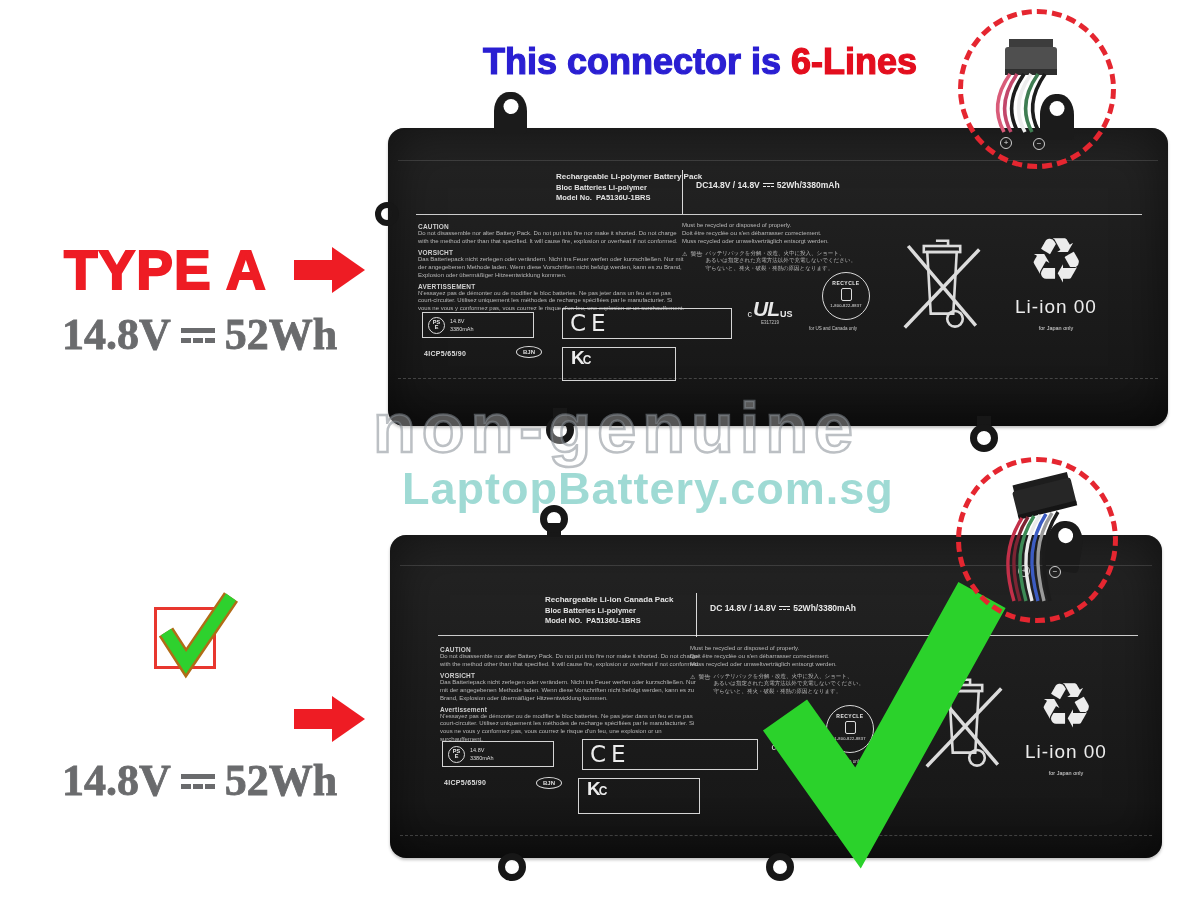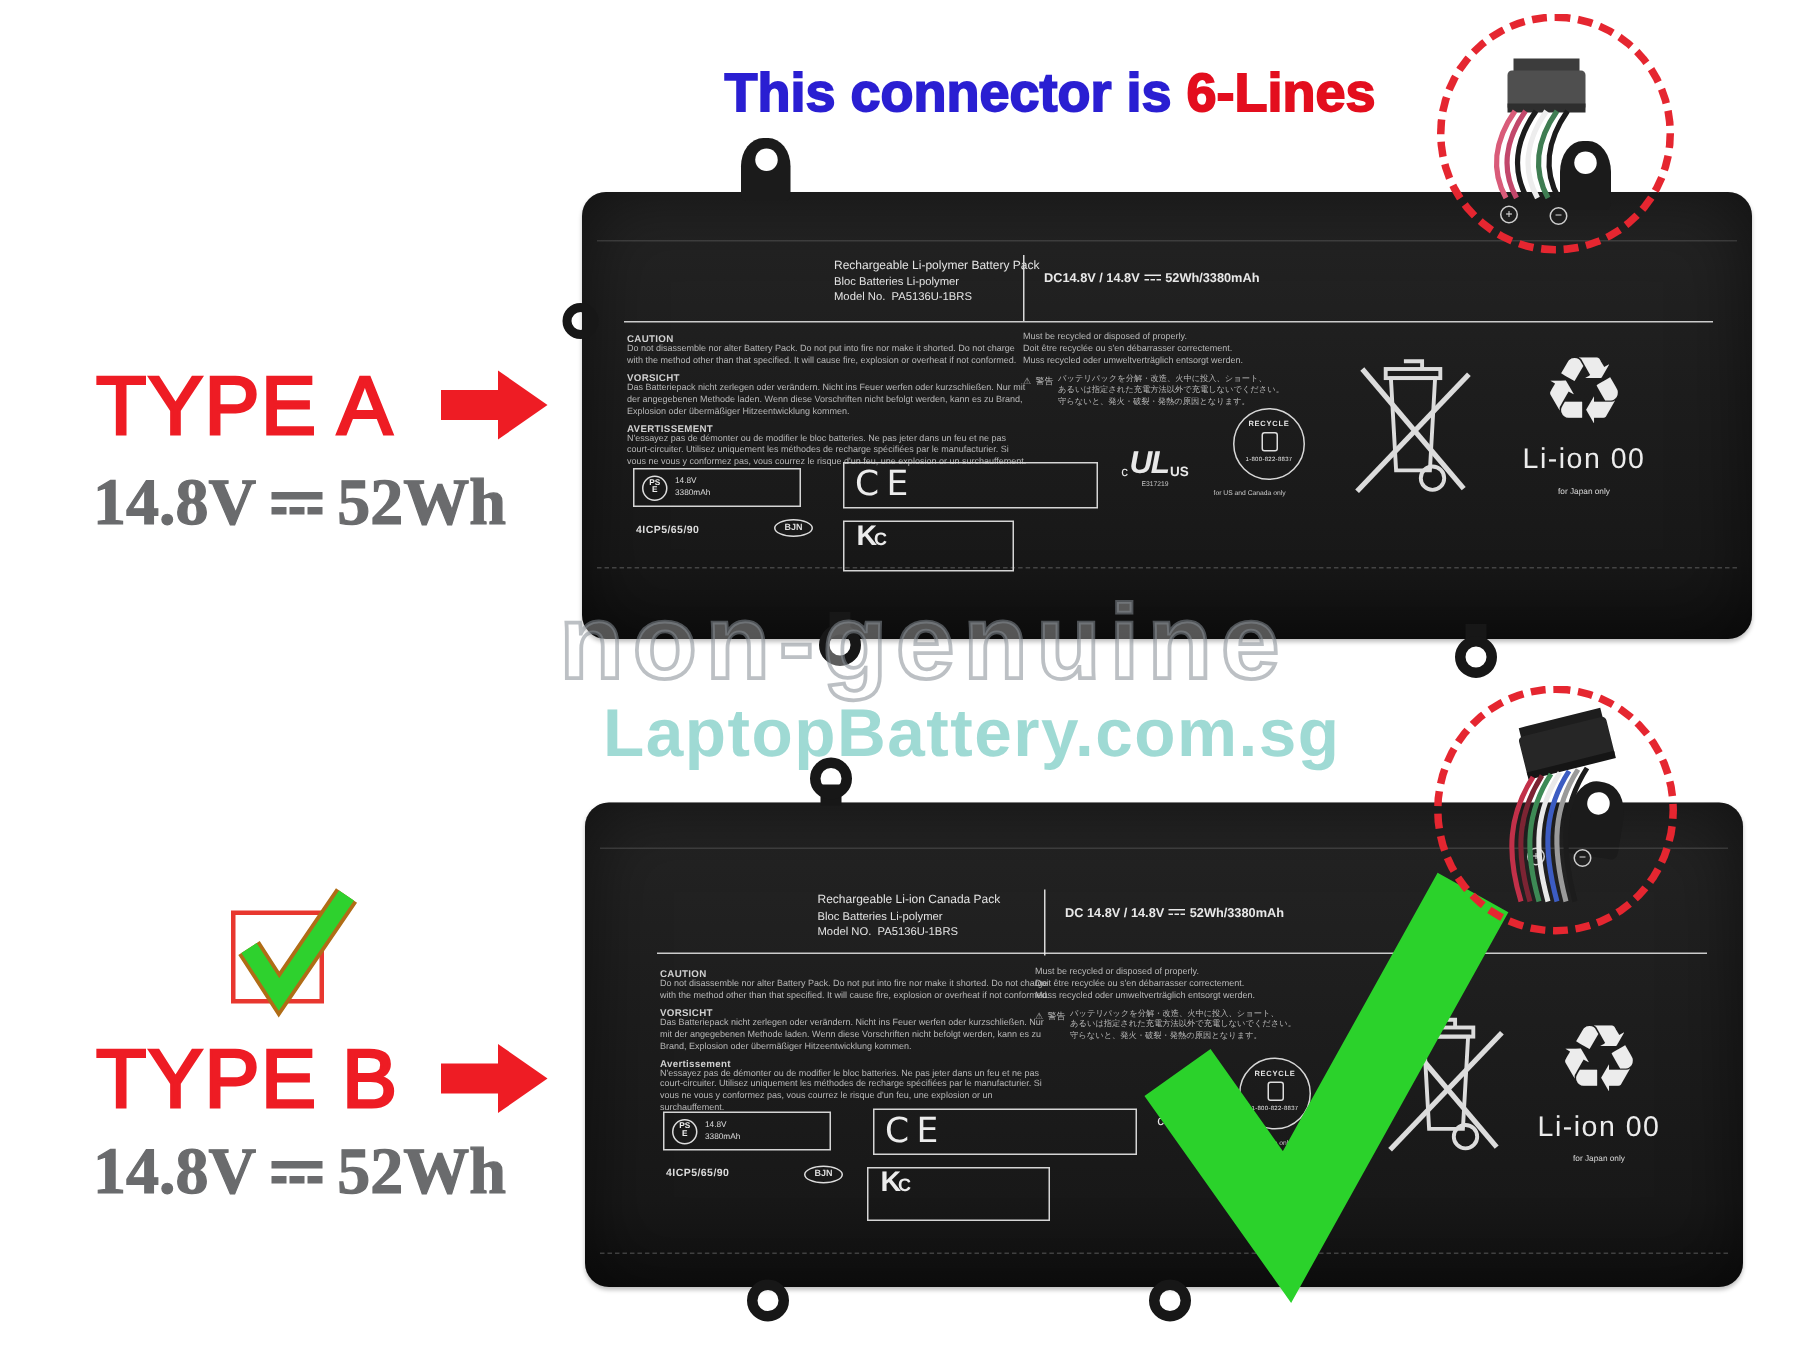--- a/index.html
+++ b/index.html
@@ -5,21 +5,21 @@
   html,body{margin:0;padding:0;background:#fff;}
   .stage{position:relative;width:1200px;height:900px;background:#ffffff;overflow:hidden;
          font-family:"Liberation Sans",sans-serif;}
 
   
   .headline{position:absolute;font-size:36px;font-weight:700;white-space:nowrap;z-index:6;
             letter-spacing:0px;-webkit-text-stroke:1.2px currentColor;text-align:center;}
   .headline .part-blue{color:#2a1fd2;-webkit-text-stroke:1.2px #2a1fd2;}
   .headline .part-red{color:#e30e1e;-webkit-text-stroke:1.2px #e30e1e;}
 
-  .type-label{position:absolute;font-size:55px;font-weight:400;color:#ee1c24;z-index:6;
+  .type-label{position:absolute;font-size:55px;font-weight:700;color:#ee1c24;z-index:6;
               letter-spacing:1px;-webkit-text-stroke:2px #ee1c24;white-space:nowrap;}
   .block-arrow{position:absolute;width:72px;height:46px;z-index:6;}
   .block-arrow .shaft{position:absolute;left:0;top:13px;width:40px;height:20px;background:#ee1c24;}
   .block-arrow .head{position:absolute;left:38px;top:0;width:0;height:0;
                      border-left:33px solid #ee1c24;border-top:23px solid transparent;border-bottom:23px solid transparent;}
 
   .spec-line{position:absolute;font-size:44px;font-weight:700;color:#6a6b6d;z-index:6;white-space:nowrap;font-family:Liberation Serif, serif;
              -webkit-text-stroke:0.8px #6a6b6d;}
   .dcsym{display:inline-block;vertical-align:middle;margin:0 10px 6px 10px;width:34px;}
   .dcsym i{display:block;border-top:5px solid currentColor;}
@@ -42,21 +42,21 @@
   .tab .hole{position:absolute;left:50%;transform:translateX(-50%);top:7px;width:15px;height:15px;
              background:#fff;border-radius:50%;}
   .ring{position:absolute;box-sizing:border-box;width:28px;height:28px;border:7px solid #171717;
         border-radius:50%;background:transparent;}
   .ring.small{width:24px;height:24px;border-width:6px;}
   .neck{position:absolute;background:#171717;}
 
   .polarity{position:absolute;box-sizing:border-box;width:12px;height:12px;border:1px solid #cfcfcf;
             border-radius:50%;color:#e0e0e0;font-size:8px;line-height:10px;text-align:center;}
 
-  .lbl-title{position:absolute;font-size:8px;font-weight:400;line-height:1.35;color:#e3e3e3;white-space:nowrap;}
+  .lbl-title{position:absolute;font-size:8px;font-weight:700;line-height:1.35;color:#e3e3e3;white-space:nowrap;}
   .lbl-title .t2{font-size:7.5px;}
   .vdiv{position:absolute;width:0;border-left:1.5px solid #d9d9d9;}
   .lbl-spec{position:absolute;font-size:8.5px;font-weight:700;color:#e8e8e8;white-space:nowrap;}
   .dcsym.sm{width:11px;margin:0 3px 2px 3px;}
   .dcsym.sm i{border-top-width:1.5px;}
   .dcsym.sm i+i{margin-top:1.5px;}
   .hrule{position:absolute;border-top:1.5px solid rgba(235,235,235,.85);}
 
   .para{position:absolute;color:#d0d0d0;}
   .para .ct{font-size:6.5px;font-weight:700;margin-top:3px;letter-spacing:.2px;}
@@ -312,21 +312,20 @@
   <div class="spec-line" style="left:62px;top:309px;">
     <span>14.8V</span><span class="dcsym"><i></i><i></i></span><span>52Wh</span>
   </div>
 
   <div class="checkbox" style="left:154px;top:607px;"></div>
   <svg class="check-svg" style="left:145px;top:572px;" width="110" height="110" viewBox="0 0 110 110">
     <polyline points="21,60 41,91 86,25" fill="none" stroke="#b06c16" stroke-width="17" stroke-linejoin="miter"></polyline>
     <polyline points="21,60 41,91 86,25" fill="none" stroke="#2ed12e" stroke-width="12" stroke-linejoin="miter"></polyline>
   </svg>
 
-  <div class="type-label" style="left:64px;top:687px;">TYPE B</div>
   <div class="block-arrow" style="left:294px;top:696px;">
       <div class="shaft"></div>
       <div class="head"></div>
     </div>
   <div class="spec-line" style="left:62px;top:755px;">
     <span>14.8V</span><span class="dcsym"><i></i><i></i></span><span>52Wh</span>
   </div>
 
   <svg class="check-svg" style="left:735px;top:556px;" width="290" height="315" viewBox="0 0 290 315">
     <polyline points="50,159 123,262 247,39" fill="none" stroke="#2bd22b" stroke-width="54" stroke-linejoin="miter" stroke-linecap="butt"></polyline>

